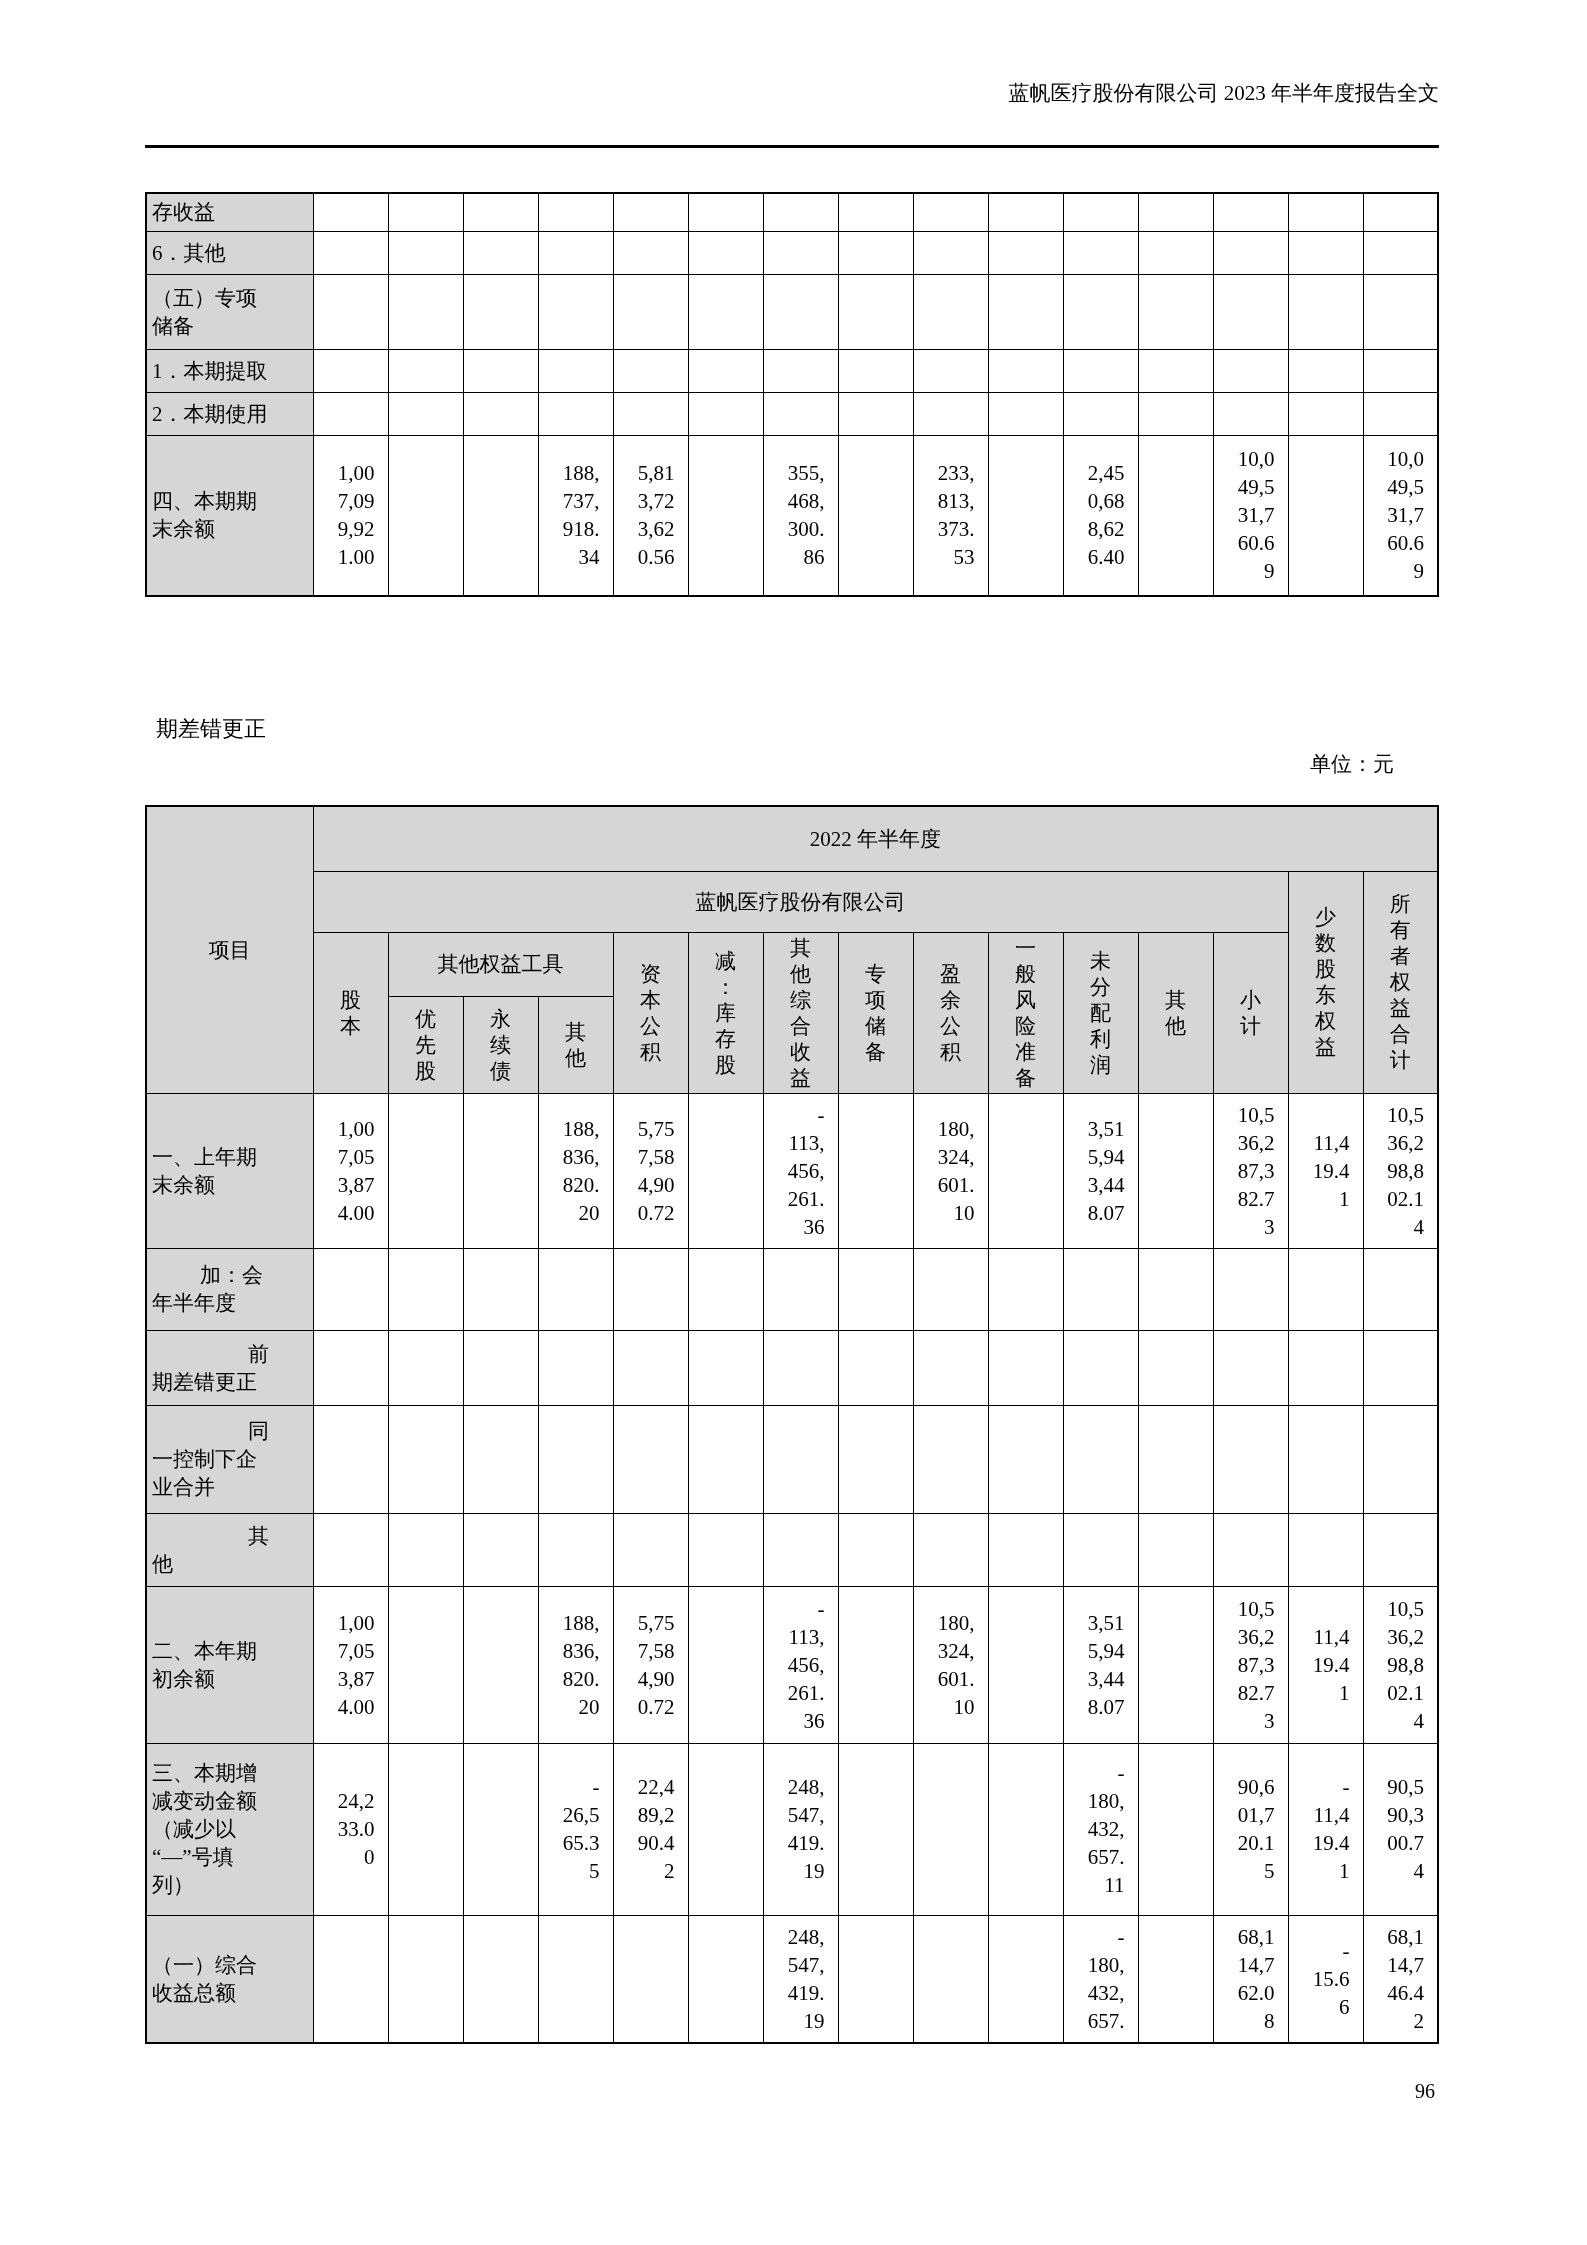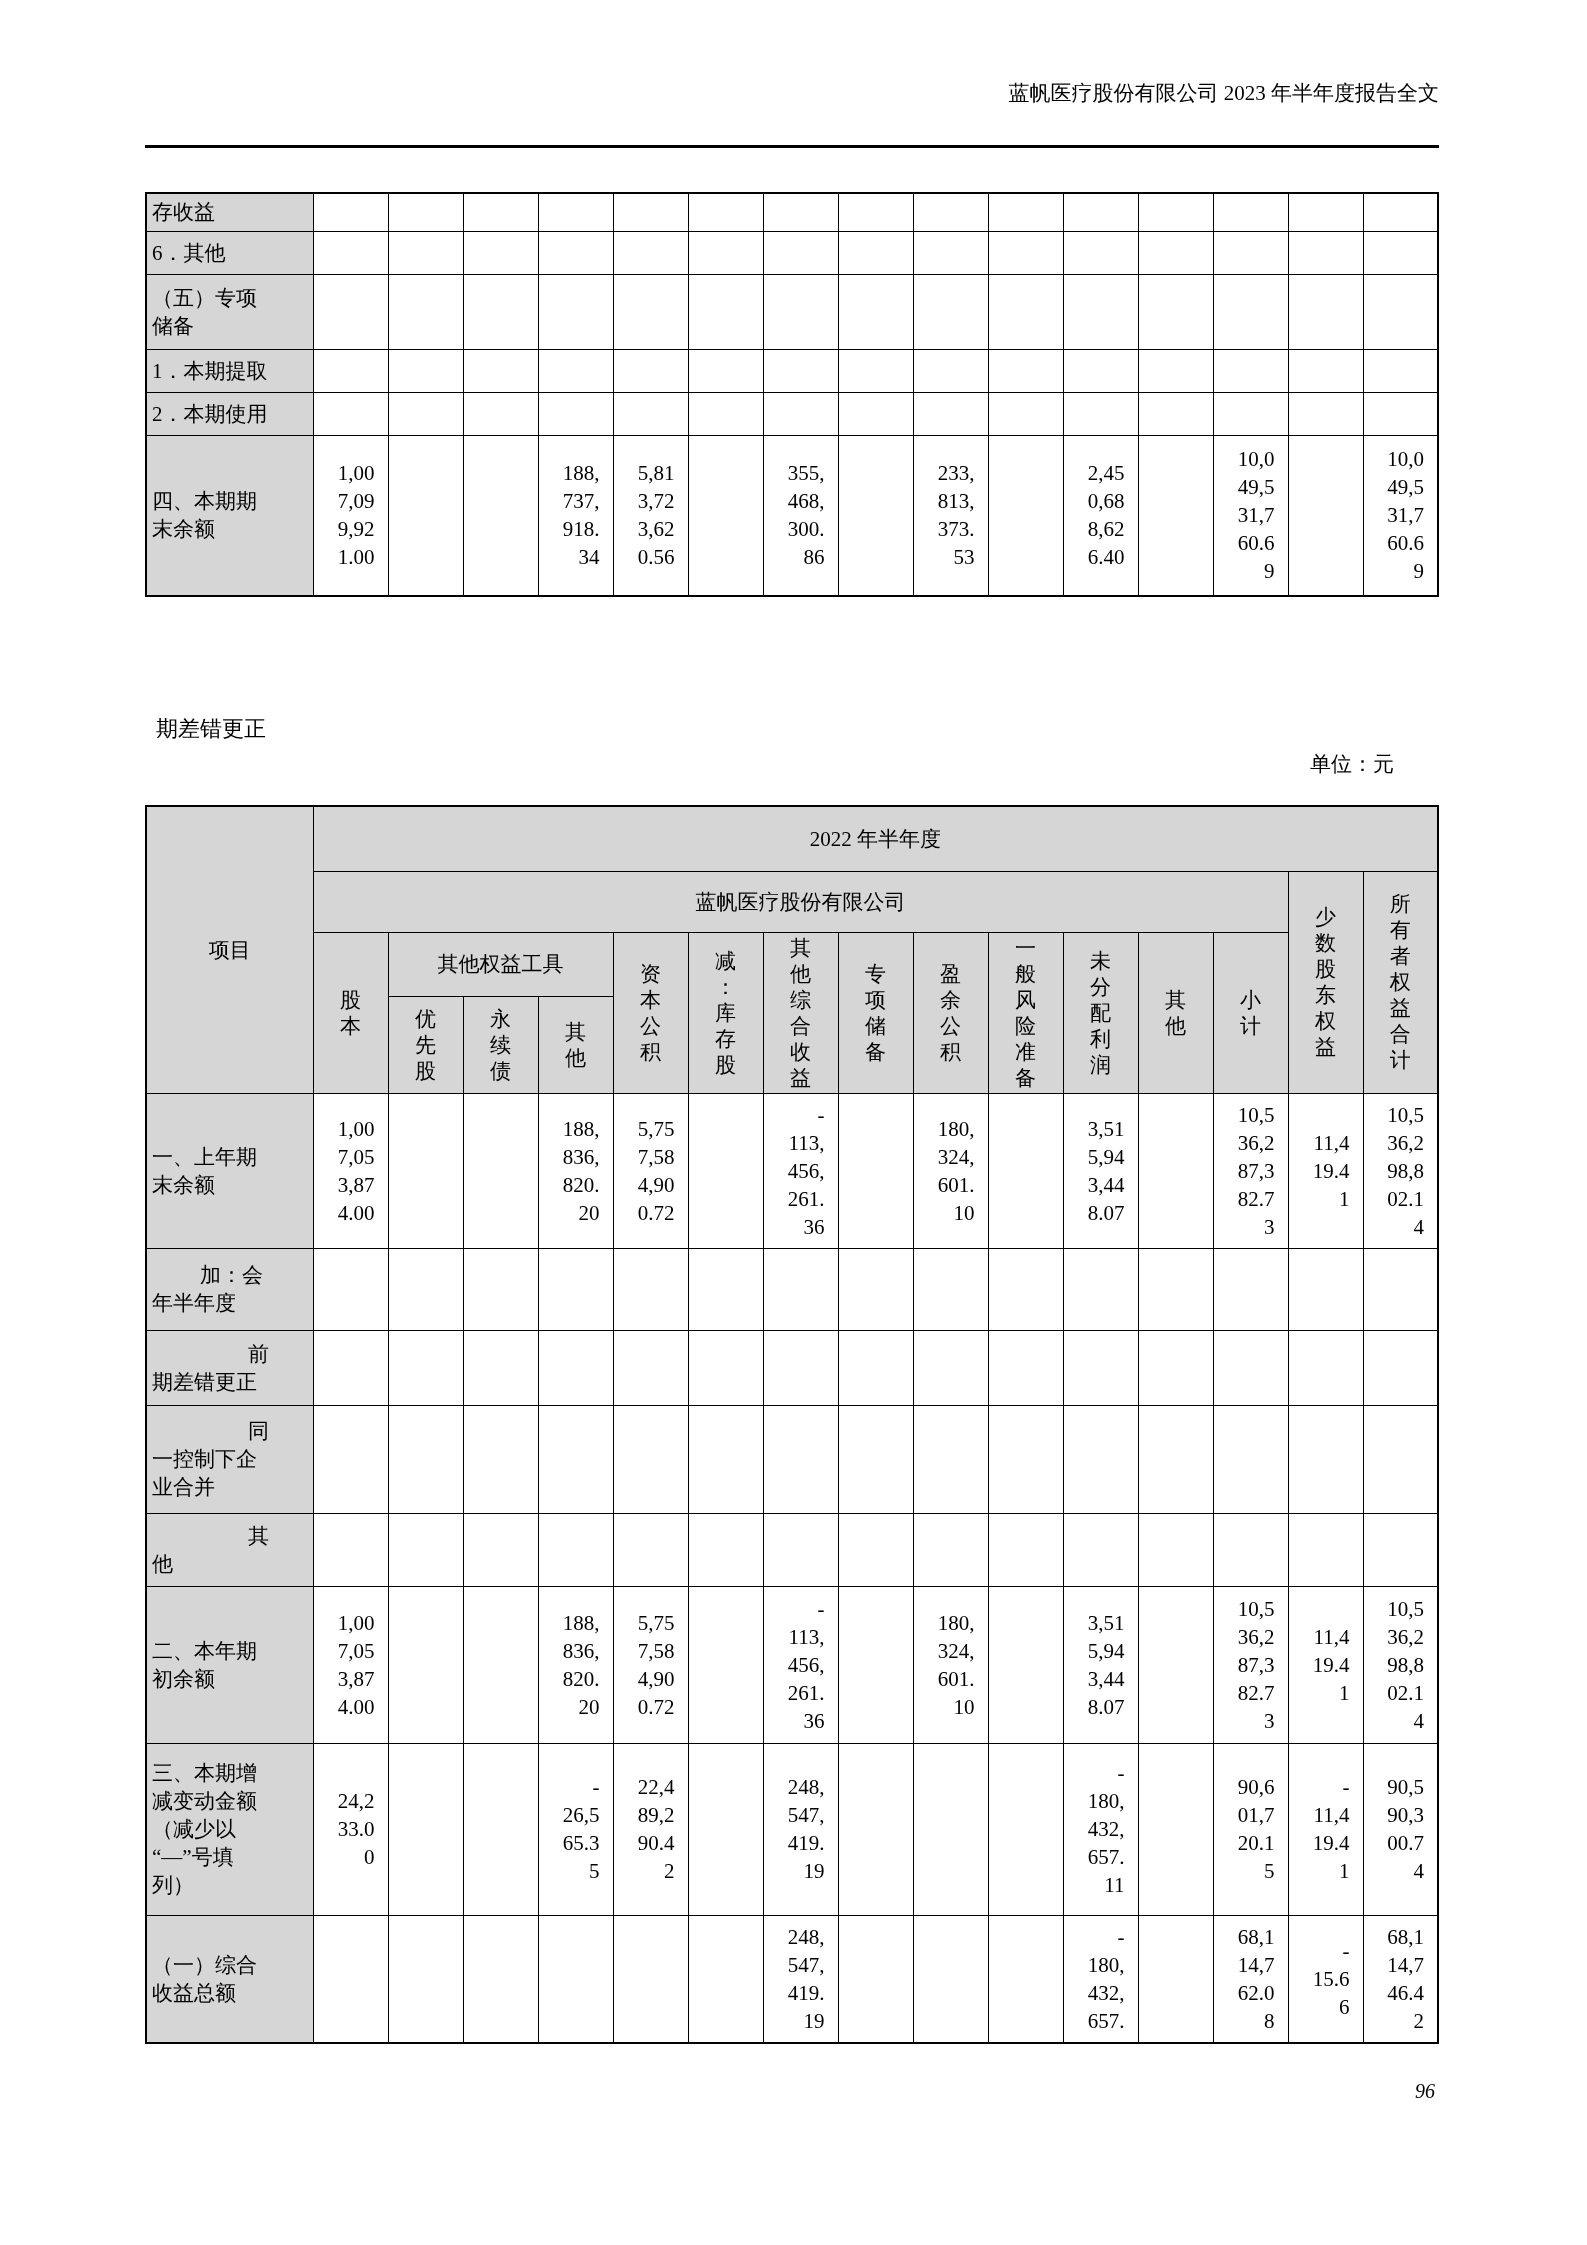--- a/index.html
+++ b/index.html
@@ -16,21 +16,21 @@
     position:absolute; top:145px; left:145px; width:1294px; height:3px;
     background:#000;
   }
   .section-label {
     position:absolute; top:714px; left:156px; font-size:22px;
   }
   .unit-label {
     position:absolute; top:750px; left:1310px; font-size:21px;
   }
   .page-number {
-    position:absolute; top:2080px; left:1415px; font-size:20px;font-style:italic;
+    position:absolute; top:2080px; left:1415px; font-size:20px;
   }
   table.tbl {
     position:absolute; left:145px;
     border-collapse:collapse; table-layout:fixed;
     border:2px solid #000;
   }
   .tbl td, .tbl th {
     border:1.5px solid #000;
     font-weight:normal; font-size:21px; line-height:28px;
     white-space:pre-line; overflow:hidden;

